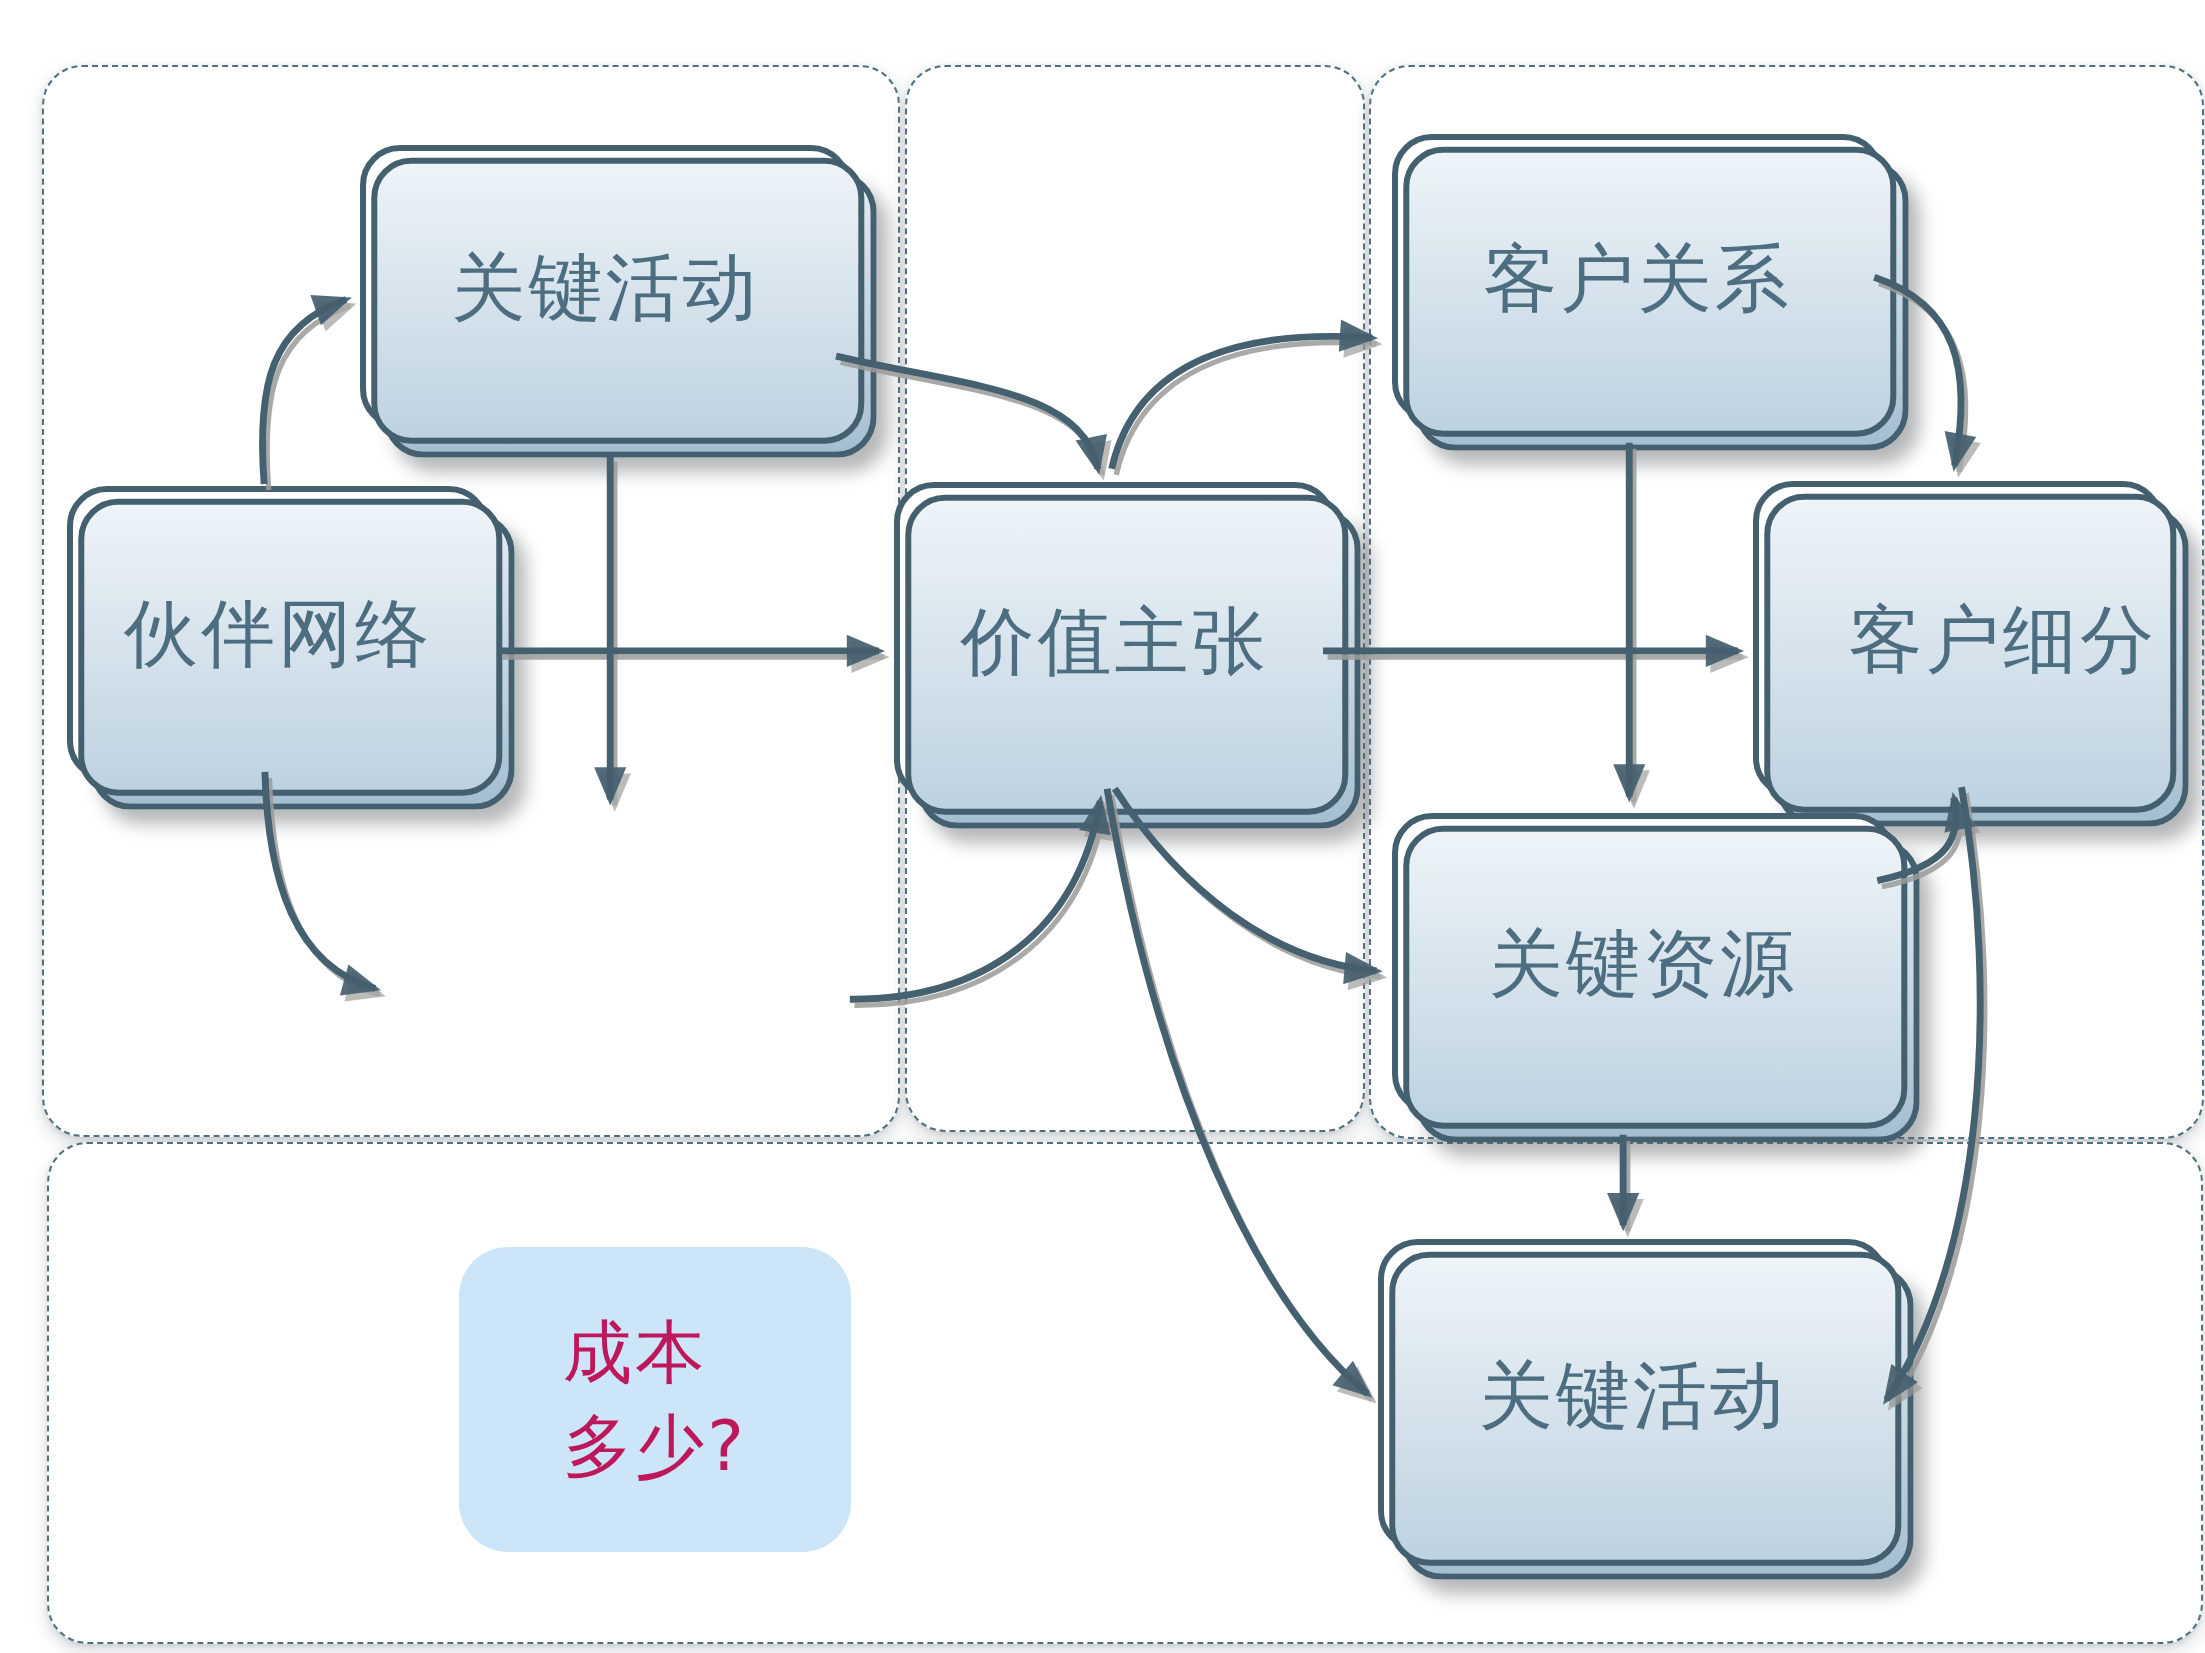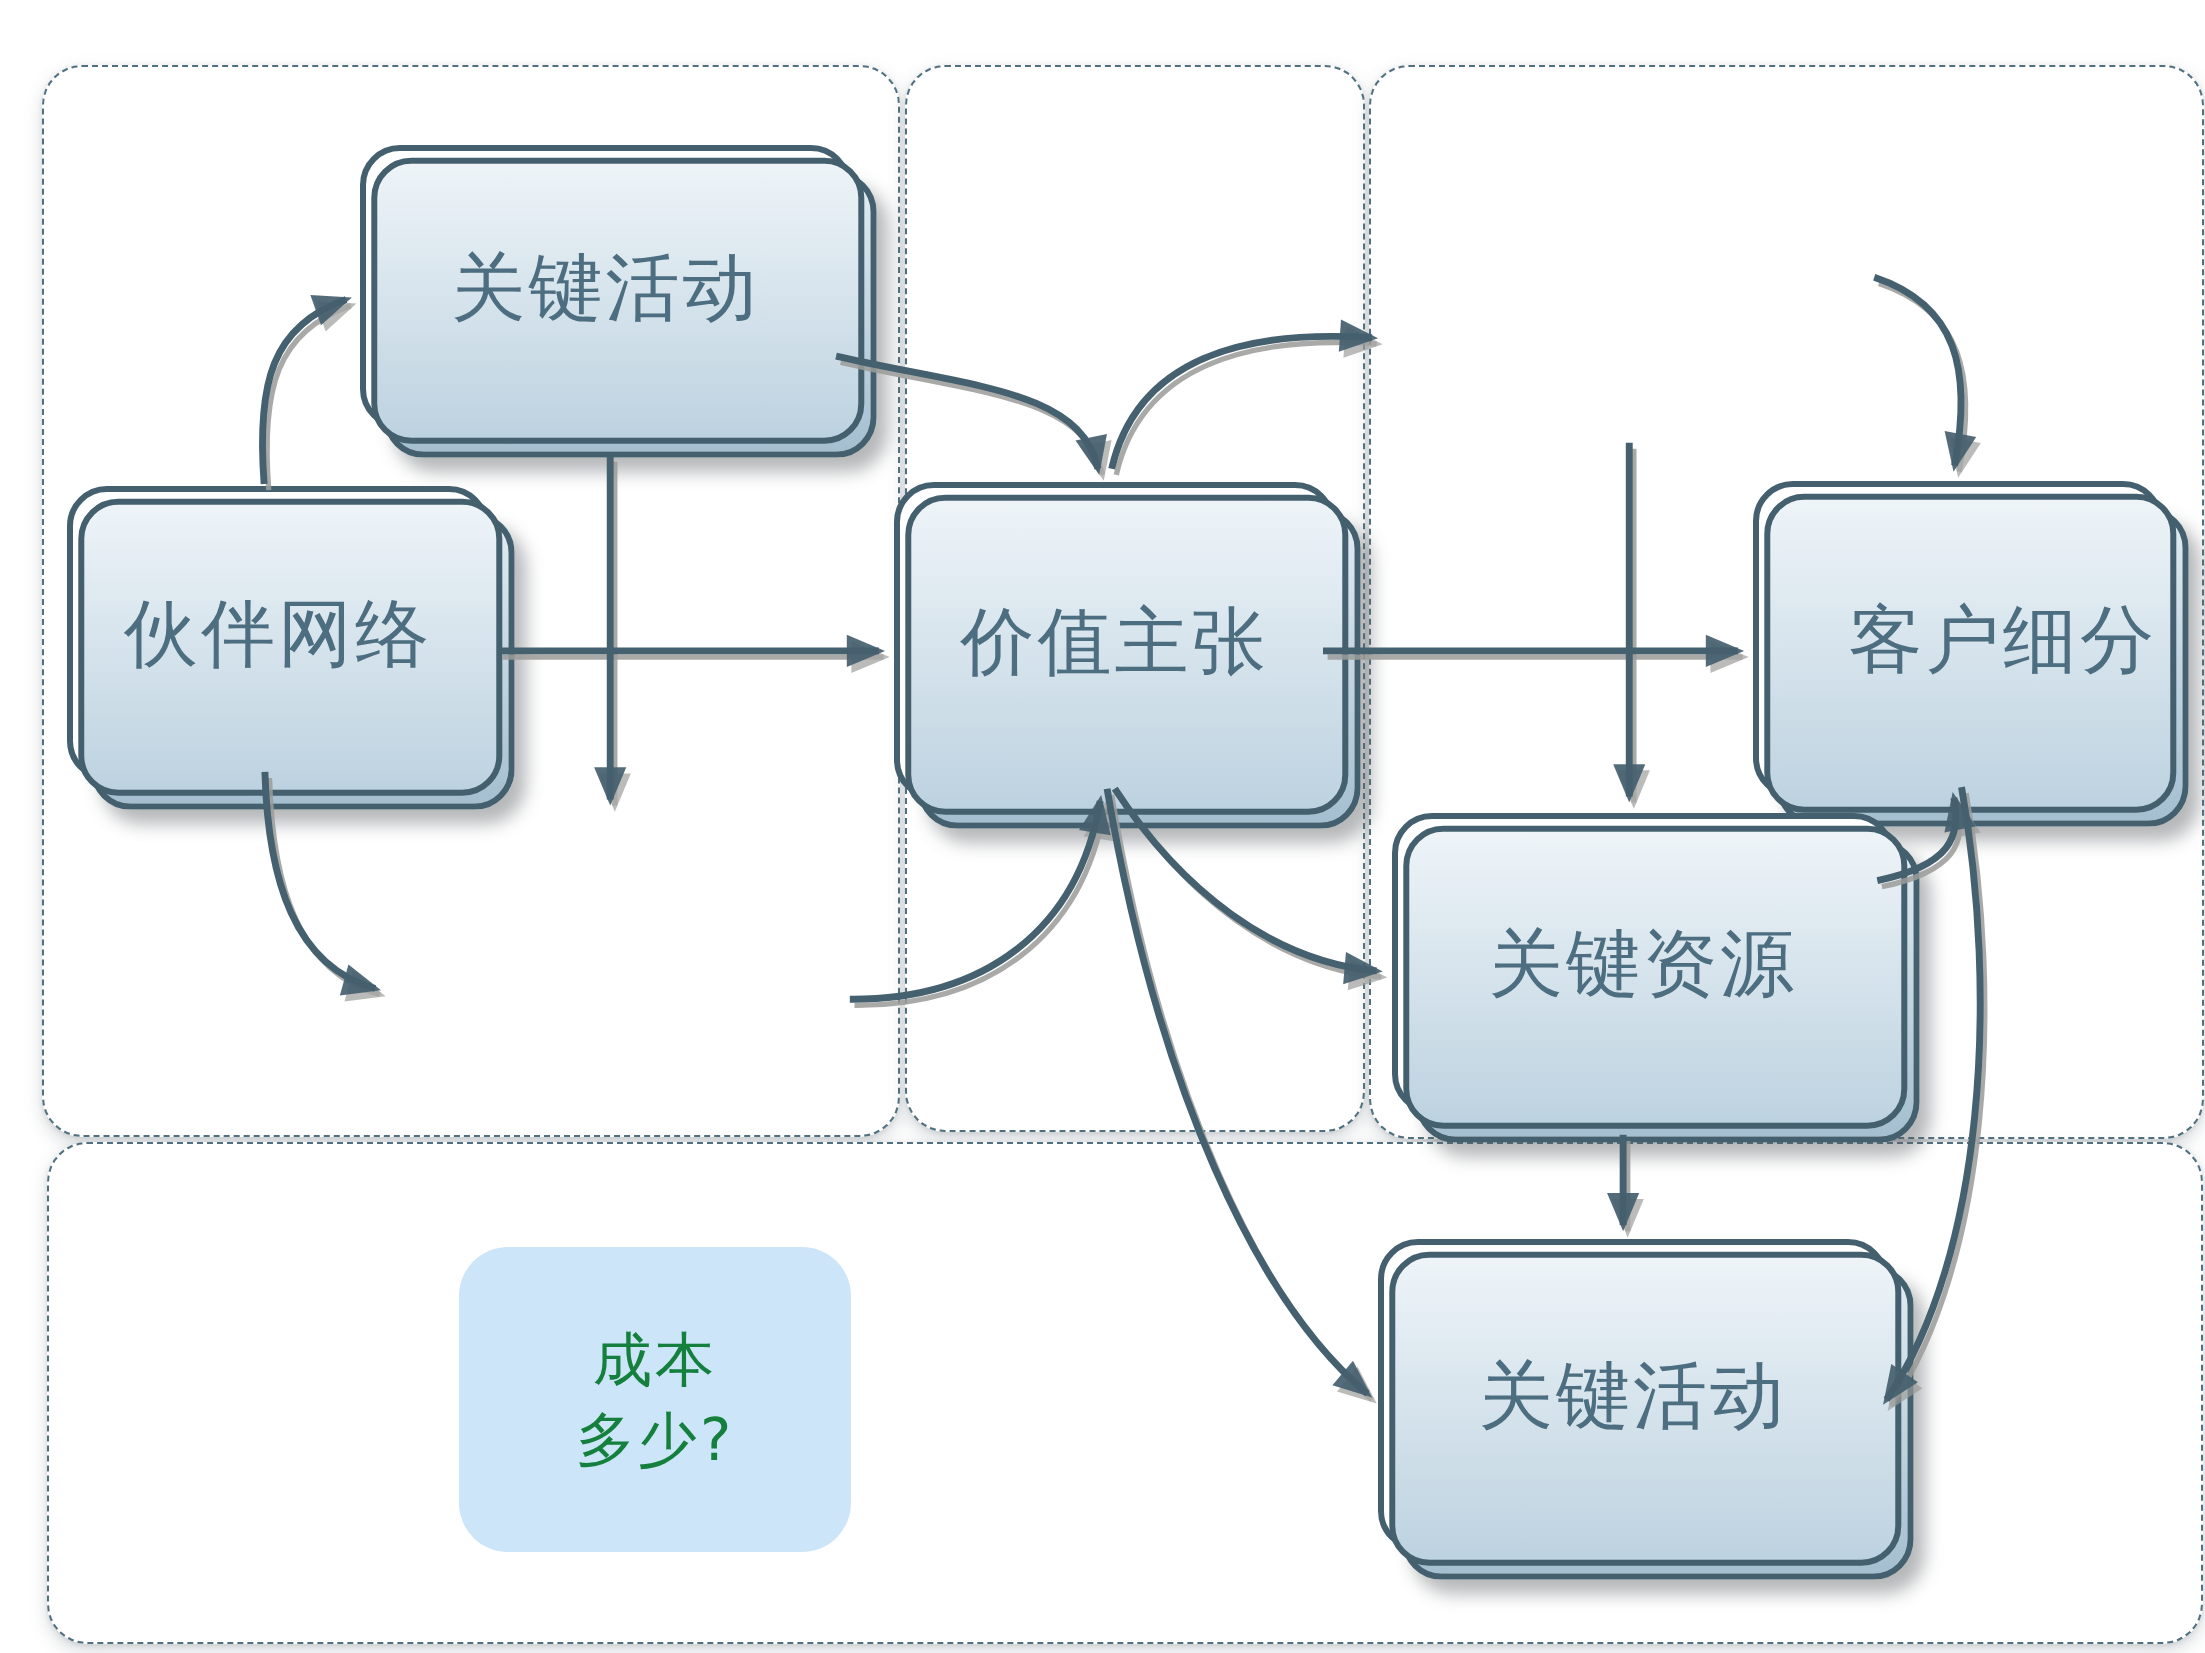--- a/index.html
+++ b/index.html
@@ -56,25 +56,24 @@
 
   
   .notebox{
     position:absolute;
     background:#cde5f8;
     border-radius:49px;
     display:flex;align-items:center;justify-content:center;
     z-index:3;
   }
   .notebox .label{
-    color:#15803d;
-    font-size:59px;
+    color:#be185d;
+    font-size:69px;
     letter-spacing:3.1px;
     white-space:pre-line;
-    text-align:center;
     line-height:1.35;
   }
 
   
   svg.arrows{position:absolute;inset:0;z-index:4;pointer-events:none;}
   .edge-main{stroke:#45606e;stroke-width:9;fill:none;}
   .edge-shadow{stroke:#9b9c9a;stroke-width:7;fill:none;opacity:.85;}
 </style>
 </head>
 <body>
@@ -92,20 +91,23 @@
 
   <div class="node" style="left:67px;top:486px;width:410px;height:283px;align-items:center;">
     <span class="label">伙伴网络</span>
   </div>
 
 
   <div class="node" style="left:894px;top:482px;width:429px;height:306px;">
     <span class="label">价值主张</span>
   </div>
 
+  <div class="node" style="left:1392px;top:134px;width:479px;height:276px;">
+    <span class="label">客户关系</span>
+  </div>
 
   <div class="node" style="left:1753px;top:481px;width:398px;height:305px;justify-content:flex-end;">
     <span class="label">客户细分</span>
   </div>
 
   <div class="node" style="left:1392px;top:813px;width:490px;height:289px;">
     <span class="label">关键资源</span>
   </div>
 
   <div class="node" style="left:1378px;top:1239px;width:498px;height:300px;">

